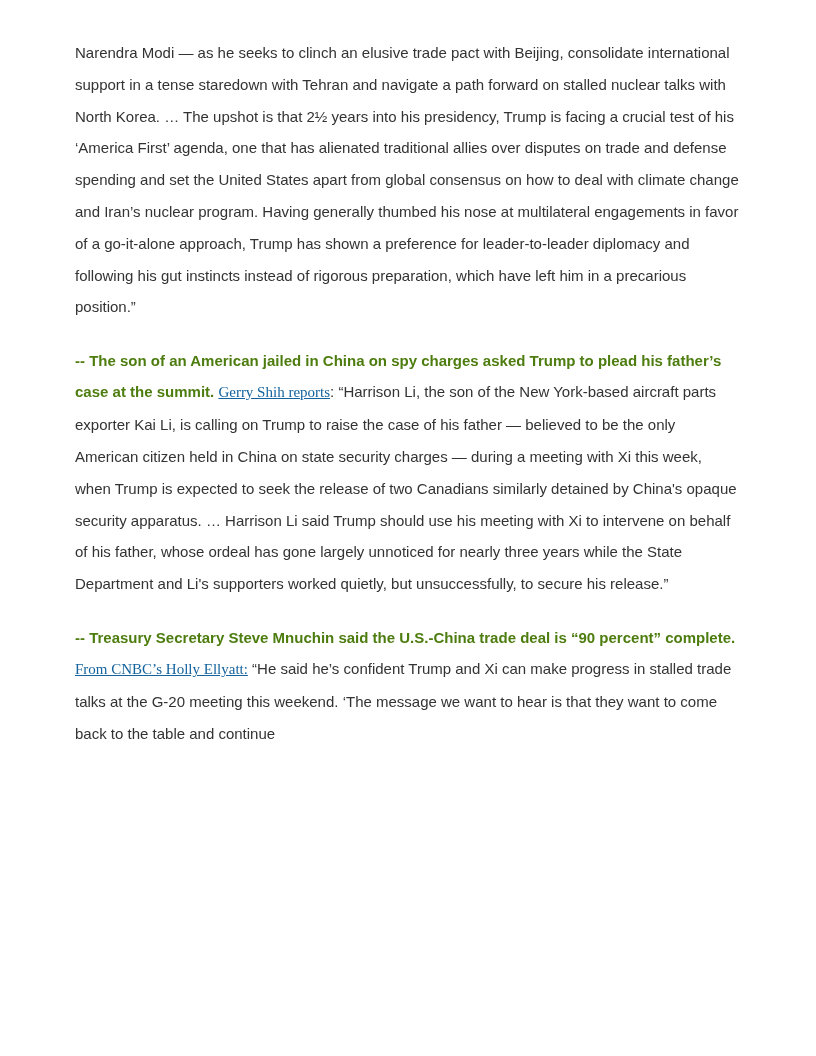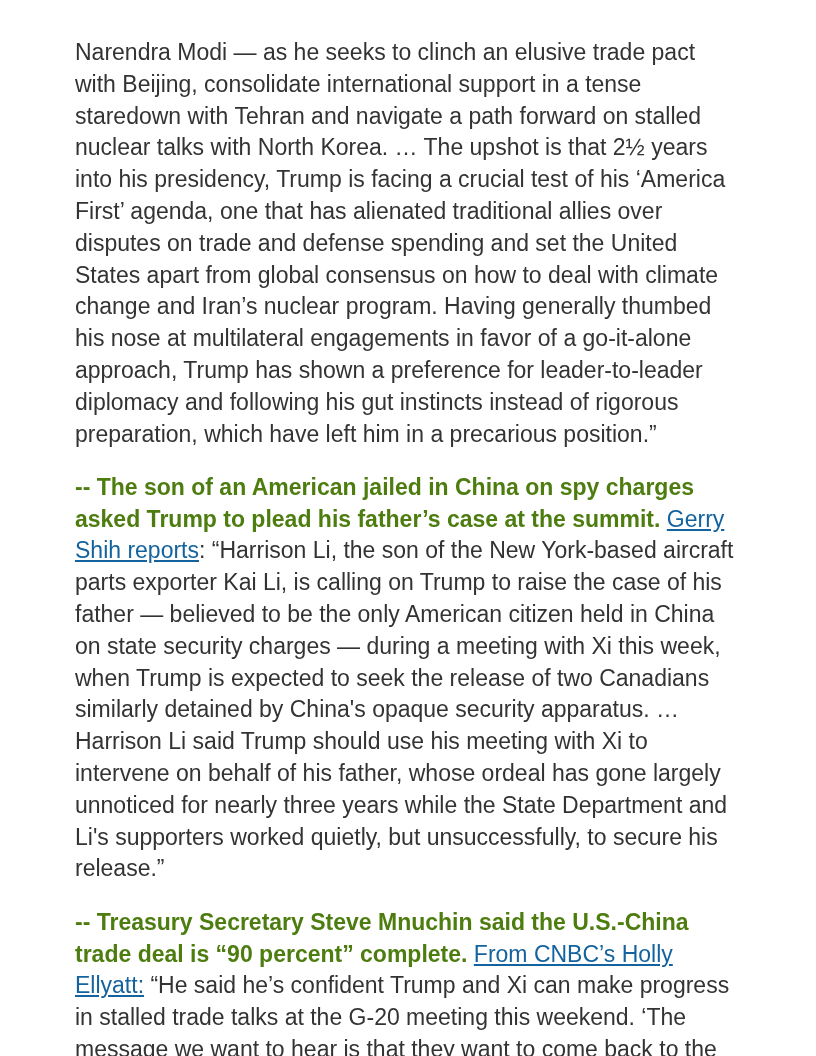--- a/index.html
+++ b/index.html
@@ -12,37 +12,38 @@
     width: 816px;
     height: 1056px;
     overflow: hidden;
   }
   .page {
     width: 816px;
     height: 1056px;
     background: #ffffff;
     padding: 37px 75px 0 75px;
     font-family: "Liberation Sans", "DejaVu Sans", sans-serif;
-    font-size: 23px;
+    font-size: 15px;
     line-height: 31.8px;
     color: #333333;
     overflow: hidden;
   }
   p.para {
     margin: 0 0 21.5px 0;
     padding: 0;
   }
   .bold-lead {
     font-weight: bold;
     color: #4d7c0f;
   }
   a.doc-link {
     color: #14639E;
     text-decoration: underline;
     cursor: pointer;
+    font-family: Liberation Serif, serif;
   }
 </style>
 </head>
 <body>
 
 <div class="page">
 
   <p class="para"><span>Narendra Modi — as he seeks to clinch an elusive trade pact with Beijing, consolidate international support in a tense staredown with Tehran and navigate a path forward on stalled nuclear talks with North Korea. … The upshot is that 2½  years into his presidency, Trump is facing a crucial test of his ‘America First’ agenda, one that has alienated traditional allies over disputes on trade and defense spending and set the United States apart from global consensus on how to deal with climate change and Iran’s nuclear program. Having generally thumbed his nose at multilateral engagements in favor of a go-it-alone approach, Trump has shown a preference for leader-to-leader diplomacy and following his gut instincts instead of rigorous preparation, which have left him in a precarious position.”</span></p>
 
   <p class="para"><strong class="bold-lead">-- The son of an American jailed in China on spy charges asked Trump to plead his father’s case at the summit. </strong><a class="doc-link" href="#">Gerry Shih reports</a><span>: “Harrison Li, the son of the New York-based aircraft parts exporter Kai Li, is calling on Trump to raise the case of his father — believed to be the only American citizen held in China on state security charges — during a meeting with Xi this week, when Trump is expected to seek the release of two Canadians similarly detained by China's opaque security apparatus. … Harrison Li said Trump should use his meeting with Xi to intervene on behalf of his father, whose ordeal has gone largely unnoticed for nearly three years while the State Department and Li's supporters worked quietly, but unsuccessfully, to secure his release.”</span></p>

